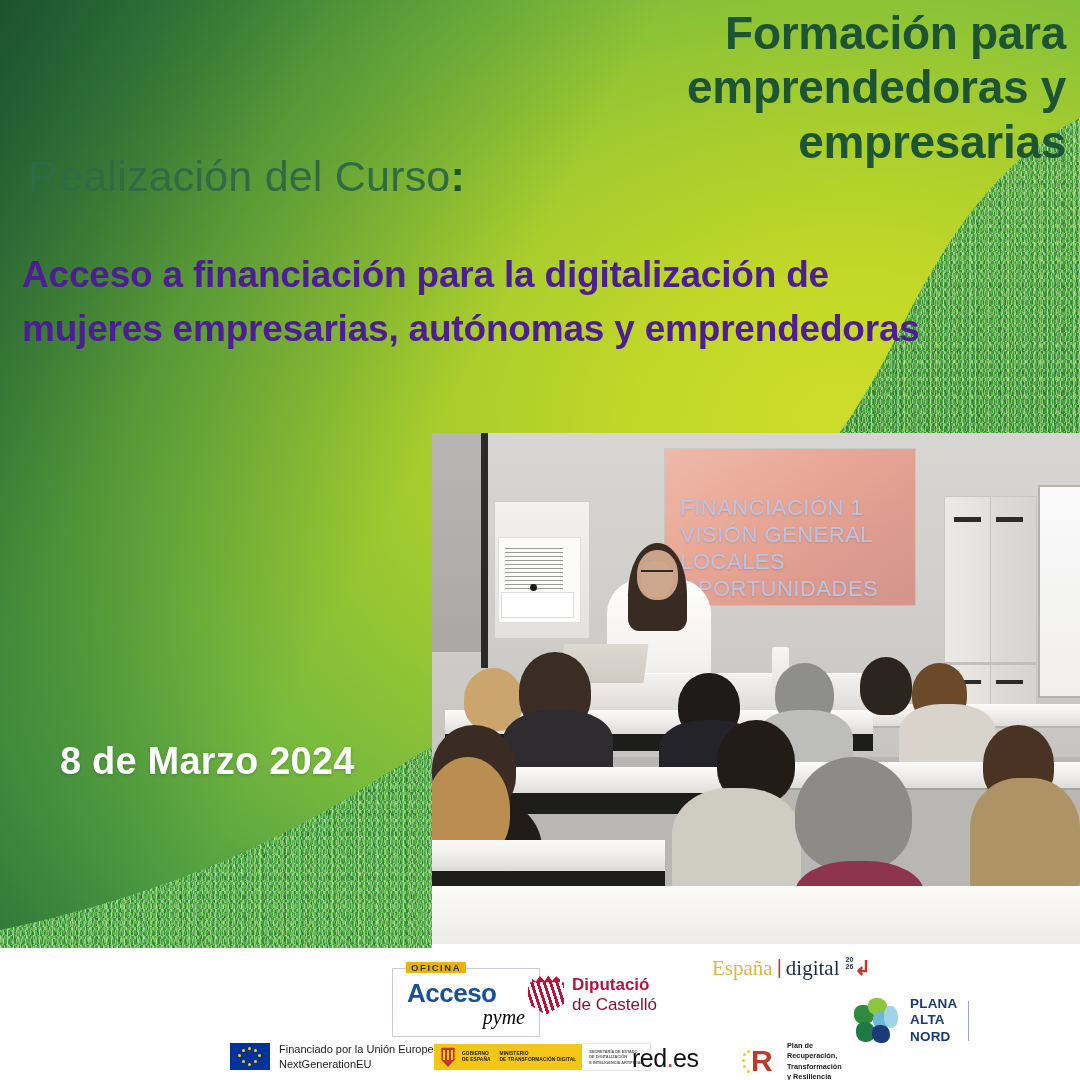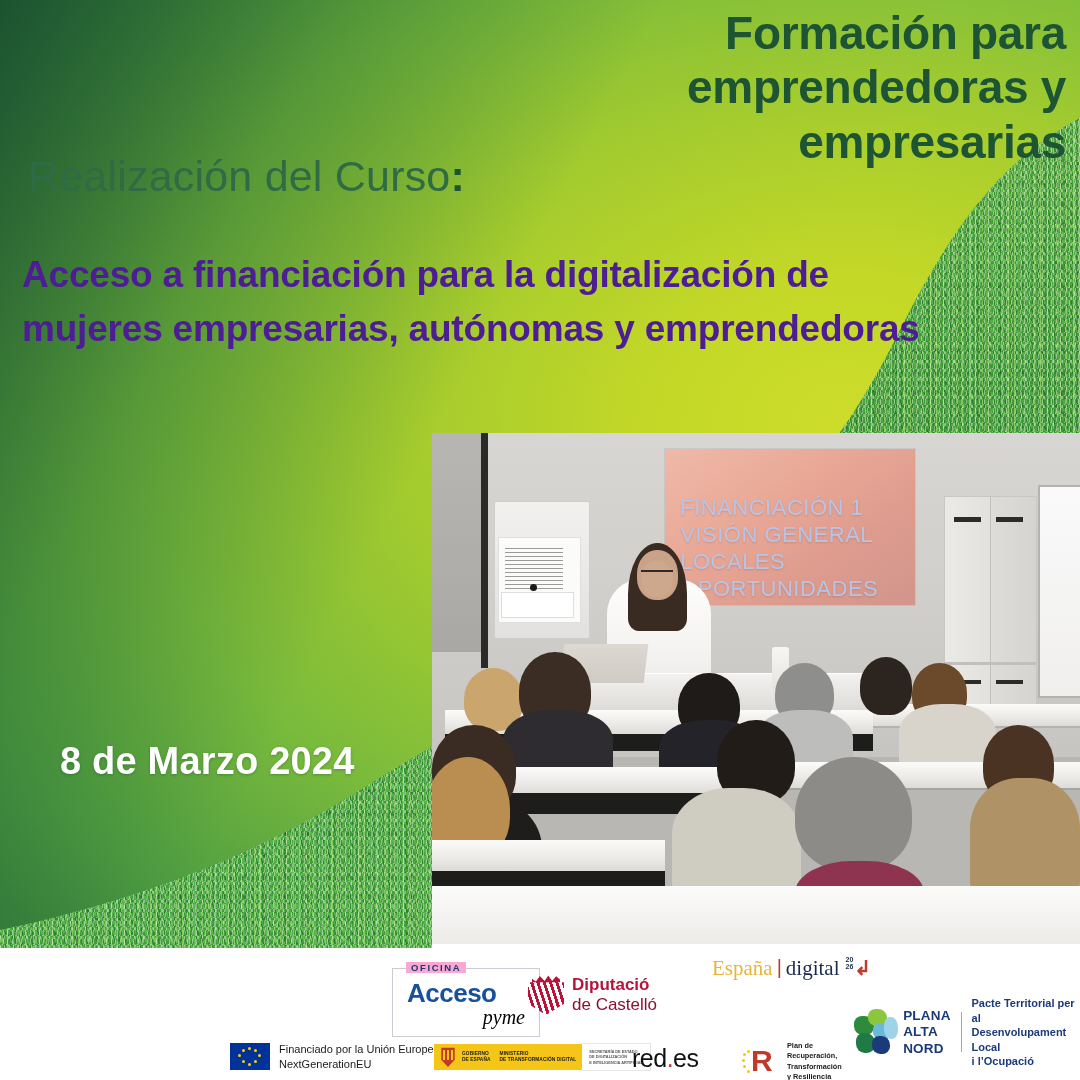--- a/index.html
+++ b/index.html
@@ -173,21 +173,21 @@
   .ag-left{border-radius:0;clip-path:polygon(0 0,100% 12%,100% 88%,0 100%);}
   .ag-right{clip-path:polygon(0 12%,100% 0,100% 100%,0 88%);}
   .agencia-txt{color:#1d5434;font-weight:700;font-size:15.5px;line-height:1.18;}
   .agencia-sub{font-size:4.6px;font-weight:700;line-height:1.25;color:#1d5434;
     display:inline-block;vertical-align:bottom;margin-left:4px;letter-spacing:.1px;}
   .ag-last{display:flex;align-items:flex-end;}
 
   
   .acelera{left:392px;top:20px;}
   .acelera-box{position:relative;border:1px solid #c9ccd4;padding:12px 14px 9px;min-width:118px;}
-  .acelera-oficina{position:absolute;left:13px;top:-7px;background:#f9a8d4;padding:0 5px;
+  .acelera-oficina{position:absolute;left:13px;top:-7px;background:#eab308;padding:0 5px;
     font-size:9.5px;font-weight:700;color:#1b3a6b;letter-spacing:1.6px;}
   .acelera-main{font-size:26px;font-weight:700;color:#17509b;line-height:.95;letter-spacing:-.5px;}
   .acelera-pyme{font-size:20px;font-style:italic;color:#000000;text-align:right;
     font-family:"Liberation Serif",serif;line-height:1;margin-top:1px;}
 
   
   .diputacio{left:528px;top:27px;}
   .dip-mark{width:36px;height:40px;margin-right:8px;position:relative;}
   .dip-shield{position:absolute;inset:0;background:
     repeating-linear-gradient(72deg,#b7143c 0 3px,#fff 3px 6px);
@@ -396,25 +396,20 @@
         <div class="pm" style="left:21px;top:15px;width:17px;height:17px;background:#6bb8d8;"></div>
         <div class="pm" style="left:20px;top:28px;width:18px;height:18px;background:#1b3a7a;"></div>
         <div class="pm" style="left:32px;top:9px;width:14px;height:22px;background:#9fd3e8;"></div>
       </div>
       <div class="plana-txt">
         <div>PLANA</div>
         <div>ALTA</div>
         <div>NORD</div>
       </div>
       <div class="plana-div"></div>
-      <div class="plana-sub">
-        <div>Pacte Territorial per al</div>
-        <div>Desenvolupament Local</div>
-        <div>i l’Ocupació</div>
-      </div>
     </div>
 
     <div class="f-row eu">
       <div class="eu-flag">
         <span class="eu-star" style="left:18px;top:4px;"></span>
         <span class="eu-star" style="left:24px;top:6px;"></span>
         <span class="eu-star" style="left:28px;top:11px;"></span>
         <span class="eu-star" style="left:24px;top:17px;"></span>
         <span class="eu-star" style="left:18px;top:20px;"></span>
         <span class="eu-star" style="left:12px;top:17px;"></span>

